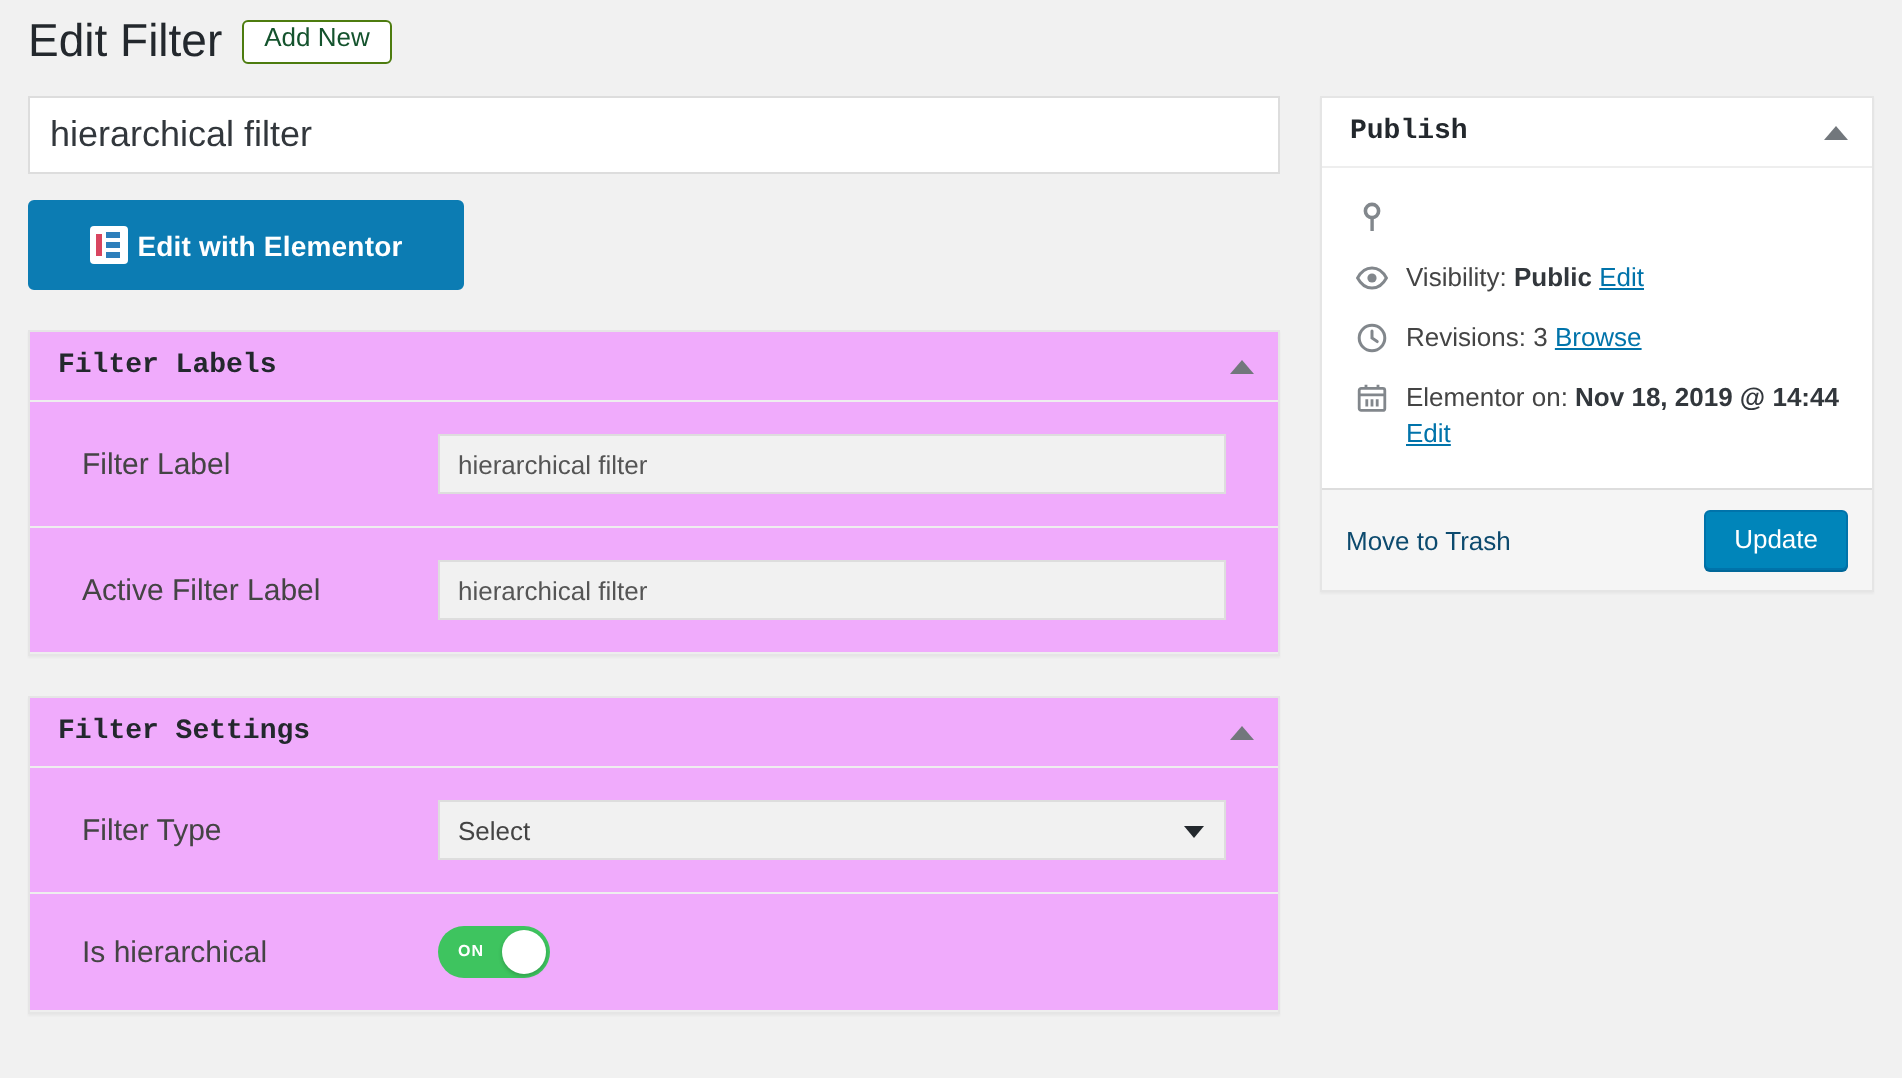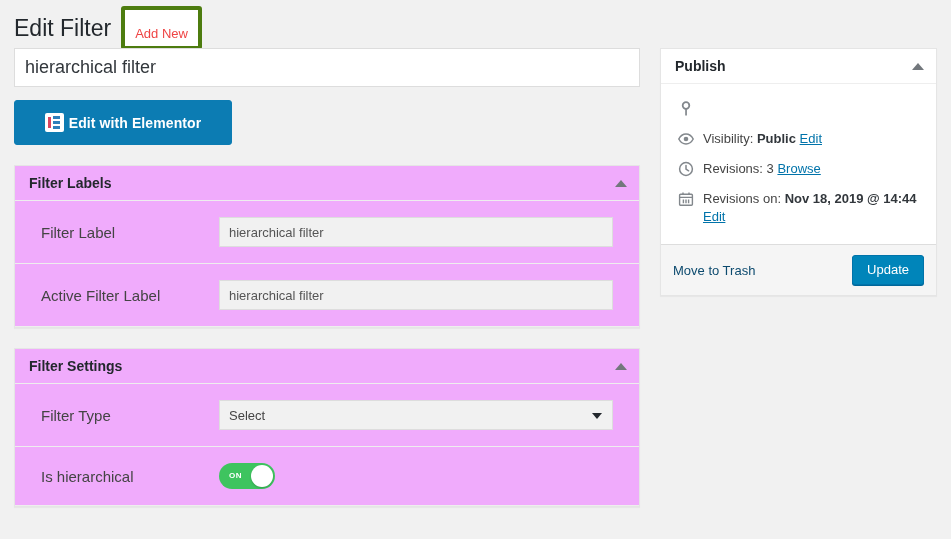--- a/index.html
+++ b/index.html
@@ -9,23 +9,23 @@
     background: #f1f1f1;
     font-family: "Liberation Sans", sans-serif;
     overflow: hidden;
   }
   .page { position: relative; width: 768px; height: 539px; }
 
   
   .header { position: absolute; left: 14px; top: 6px; display: flex; align-items: center; gap: 10px; }
   .page-title { font-size: 23px; font-weight: 400; color: #23282d; line-height: 29px; }
   .add-new-btn {
-    font-size: 13px; color: #ef4444; background: #fff;
-    border: 4px solid #4d7c0f; border-radius: 3px;
-    padding: 16px 10px 5px; line-height: 15px; cursor: pointer;
+    font-size: 13px; color: #14532d; background: #fff;
+    border: 1px solid #4d7c0f; border-radius: 3px;
+    padding: 0 10px 5px; line-height: 15px; cursor: pointer;
     font-family: "Liberation Sans", sans-serif;
   }
 
   
   .main-col { position: absolute; left: 14px; top: 48px; width: 626px; }
 
   .title-input {
     width: 626px; height: 39px;
     background: #fff; border: 1px solid #ddd;
     font-size: 18px; color: #32373c;
@@ -50,21 +50,21 @@
   .el-icon .lines i { display: block; width: 7px; height: 3px; background: #2e7fbb; }
 
   
   .metabox {
     margin-top: 20px;
     background: #f0abfc; border: 1px solid #e5e5e5;
     box-shadow: 0 1px 1px rgba(0,0,0,.04);
   }
   .metabox-header {
     height: 35px; display: flex; align-items: center; justify-content: space-between;
-    padding: 0 12px 0 14px; border-bottom: 1px solid #eee;
+    padding: 0 12px 0 14px; border-bottom: 1px solid #eee; font-family: Liberation Mono, monospace;
   }
   .metabox-title { font-size: 14px; font-weight: 700; color: #23282d; }
   .toggle-tri {
     width: 0; height: 0;
     border-left: 6px solid transparent; border-right: 6px solid transparent;
     border-bottom: 7px solid #72777c; cursor: pointer;
   }
   .metabox-body { padding: 0; }
 
   .field-row {
@@ -260,21 +260,21 @@
         </div>
 
         <div class="pub-row">
           <span class="pub-icon">
             <svg viewBox="0 0 18 18" width="18" height="18" fill="none" stroke="currentColor" stroke-width="1.4">
               <rect x="2.6" y="4.2" width="12.8" height="11" rx="1"></rect>
               <path d="M2.6 7.4h12.8M6 4.2V2.4M12 4.2V2.4M6.4 9.6v3.6M9 9.6v3.6M11.6 9.6v3.6"></path>
             </svg>
           </span>
           <span class="txt">
-            <span>Revisions on: </span><b>Nov 18, 2019 @ 14:44</b>
+            <span>Elementor on: </span><b>Nov 18, 2019 @ 14:44</b>
             <span class="pub-link">Edit</span>
           </span>
         </div>
 
       </div>
 
       <div class="publish-footer">
         <span class="trash-link">Move to Trash</span>
         <button class="update-btn">Update</button>
       </div>

